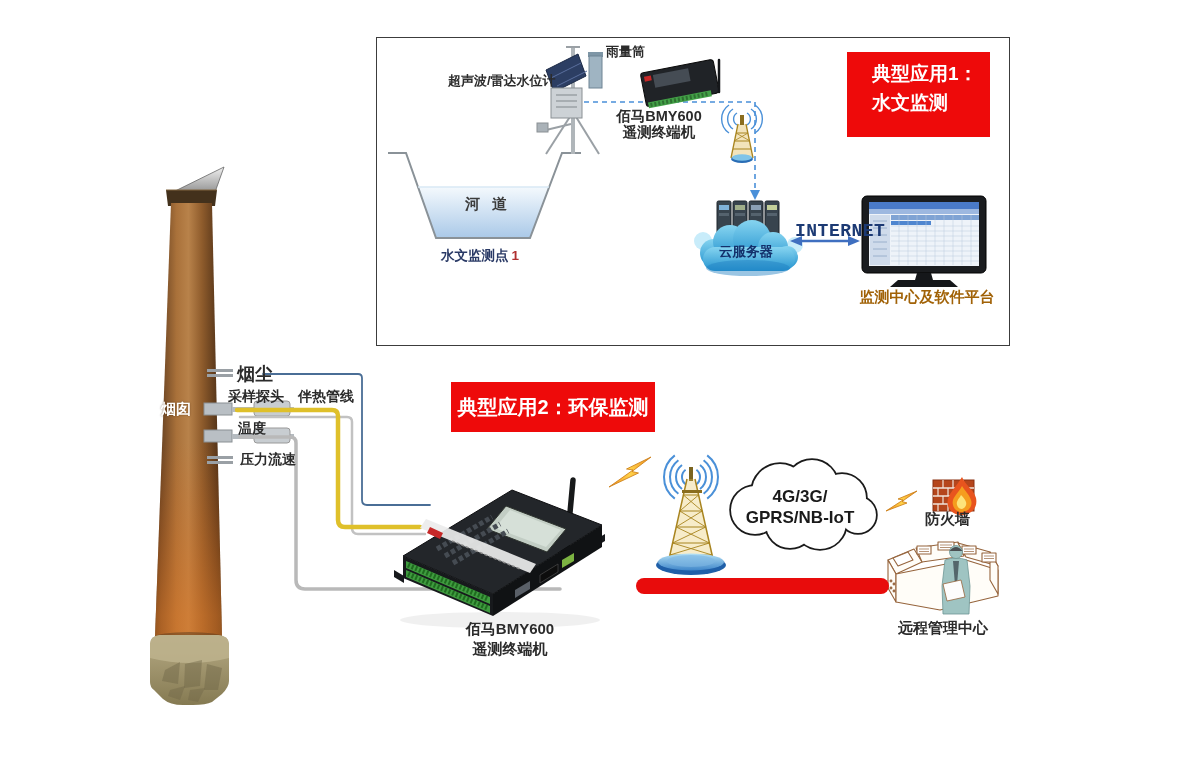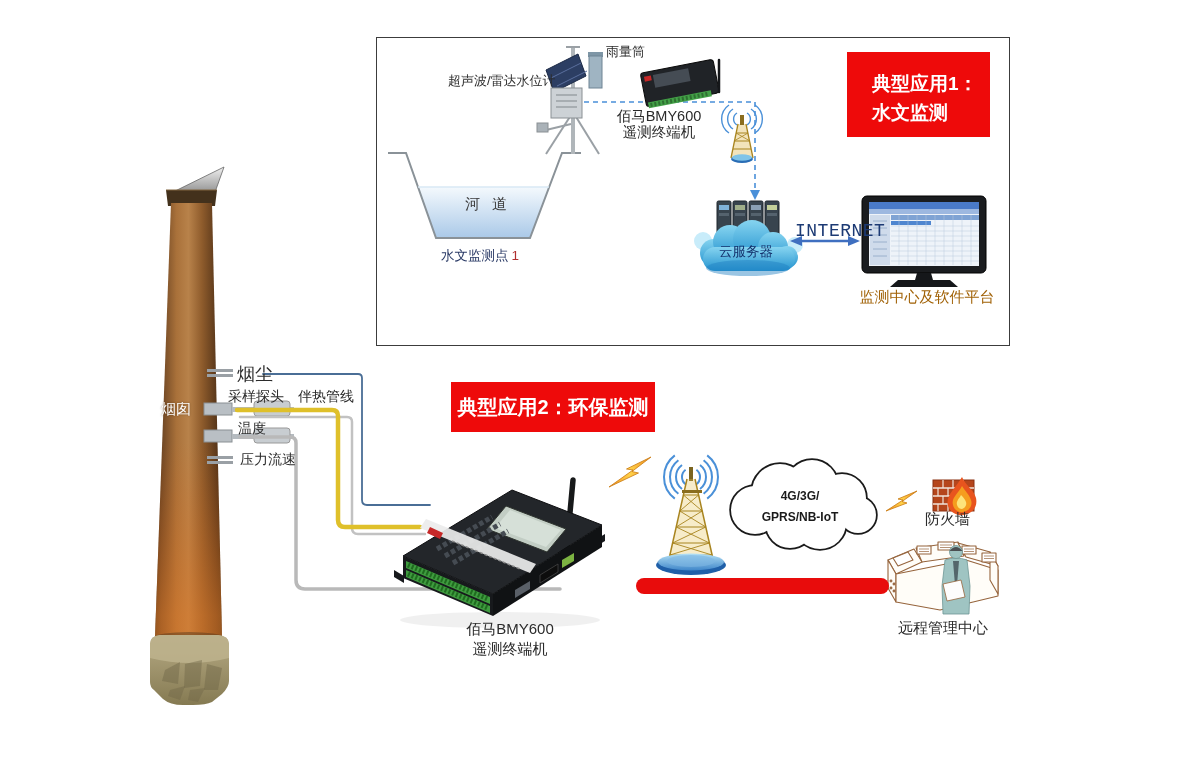--- a/index.html
+++ b/index.html
@@ -1,41 +1,41 @@
 <!DOCTYPE html>
 <html><head>
 <meta charset="utf-8">
 <style>
   html,body{margin:0;padding:0;background:#ffffff;}
   #stage{position:relative;width:1200px;height:760px;background:#ffffff;overflow:hidden;
          font-family:"Liberation Sans","DejaVu Sans",sans-serif;}
   #gfx{position:absolute;left:0;top:0;z-index:1;}
-  .lbl{position:absolute;z-index:3;font-weight:normal;color:#2b2b2b;white-space:nowrap;line-height:1.15;}
+  .lbl{position:absolute;z-index:3;font-weight:bold;color:#2b2b2b;white-space:nowrap;line-height:1.15;}
   .panel1{position:absolute;left:376px;top:37px;width:632px;height:307px;border:1.5px solid #3c3c3c;z-index:0;background:#ffffff;}
   .badge{position:absolute;z-index:3;background:#ee0a0a;color:#ffffff;font-weight:bold;}
-  #badge1{left:847px;top:52px;width:143px;height:85px;font-size:19px;line-height:29px;padding-top:17px;padding-left:25px;box-sizing:border-box;}
+  #badge1{left:847px;top:52px;width:143px;height:85px;font-size:19px;line-height:29px;padding-top:7px;padding-left:25px;box-sizing:border-box;}
   #badge2{left:413px;top:382px;width:204px;height:50px;font-size:20px;display:flex;align-items:center;justify-content:center;margin-left:38px;}
   #lbl-station{left:448px;top:74px;font-size:13px;}
   #lbl-raingauge{left:606px;top:45px;font-size:13px;}
   #lbl-rtu1-name{left:600px;top:108px;width:118px;text-align:center;font-size:14.5px;}
   #lbl-rtu1-type{left:600px;top:124px;width:118px;text-align:center;font-size:14.5px;}
   #lbl-river{left:458px;top:195px;width:60px;text-align:center;font-size:15px;letter-spacing:4px;color:#3c3c3c;}
   #lbl-site{left:441px;top:248px;font-size:13.5px;color:#2a3a66;}
   #lbl-site .idx{color:#b03030;margin-left:3px;}
   #lbl-cloudserver{left:719px;top:244px;font-size:13.5px;color:#13306b;z-index:3;}
   #lbl-internet{left:795px;top:221px;font-size:18px;font-family:"Liberation Mono","DejaVu Sans Mono",monospace;color:#1c3a74;letter-spacing:0.5px;}
   #lbl-monitor{left:852px;top:288px;width:150px;text-align:center;font-size:15px;color:#a16207;}
   #lbl-dust{left:237px;top:364px;font-size:18px;}
   #lbl-probe{left:228px;top:388px;font-size:14px;}
   #lbl-chimney{left:161px;top:400px;font-size:15px;color:#ffffff;text-shadow:0 0 2px rgba(60,30,0,.6);}
   #lbl-temp{left:238px;top:420px;font-size:14px;}
   #lbl-pressure{left:240px;top:451px;font-size:14px;}
   #lbl-rtu2-name{left:448px;top:620px;width:124px;text-align:center;font-size:15px;}
   #lbl-rtu2-type{left:448px;top:640px;width:124px;text-align:center;font-size:15px;}
-  #lbl-netcloud{left:728px;top:486px;width:144px;text-align:center;font-size:12px;line-height:21px;font-weight:600;color:#1a1a1a;}
+  #lbl-netcloud{left:728px;top:486px;width:144px;text-align:center;font-size:17px;line-height:21px;font-weight:600;color:#1a1a1a;}
   #lbl-vpn{left:636px;top:548px;width:253px;text-align:center;font-size:13px;color:#ffffff;letter-spacing:1px;z-index:3;}
   #lbl-firewall{left:925px;top:510px;font-size:15px;}
   #lbl-center{left:898px;top:619px;width:115px;text-align:left;font-size:15px;}
 </style>
 </head>
 <body>
 
 <div id="stage">
 
   <div class="panel1"></div>

